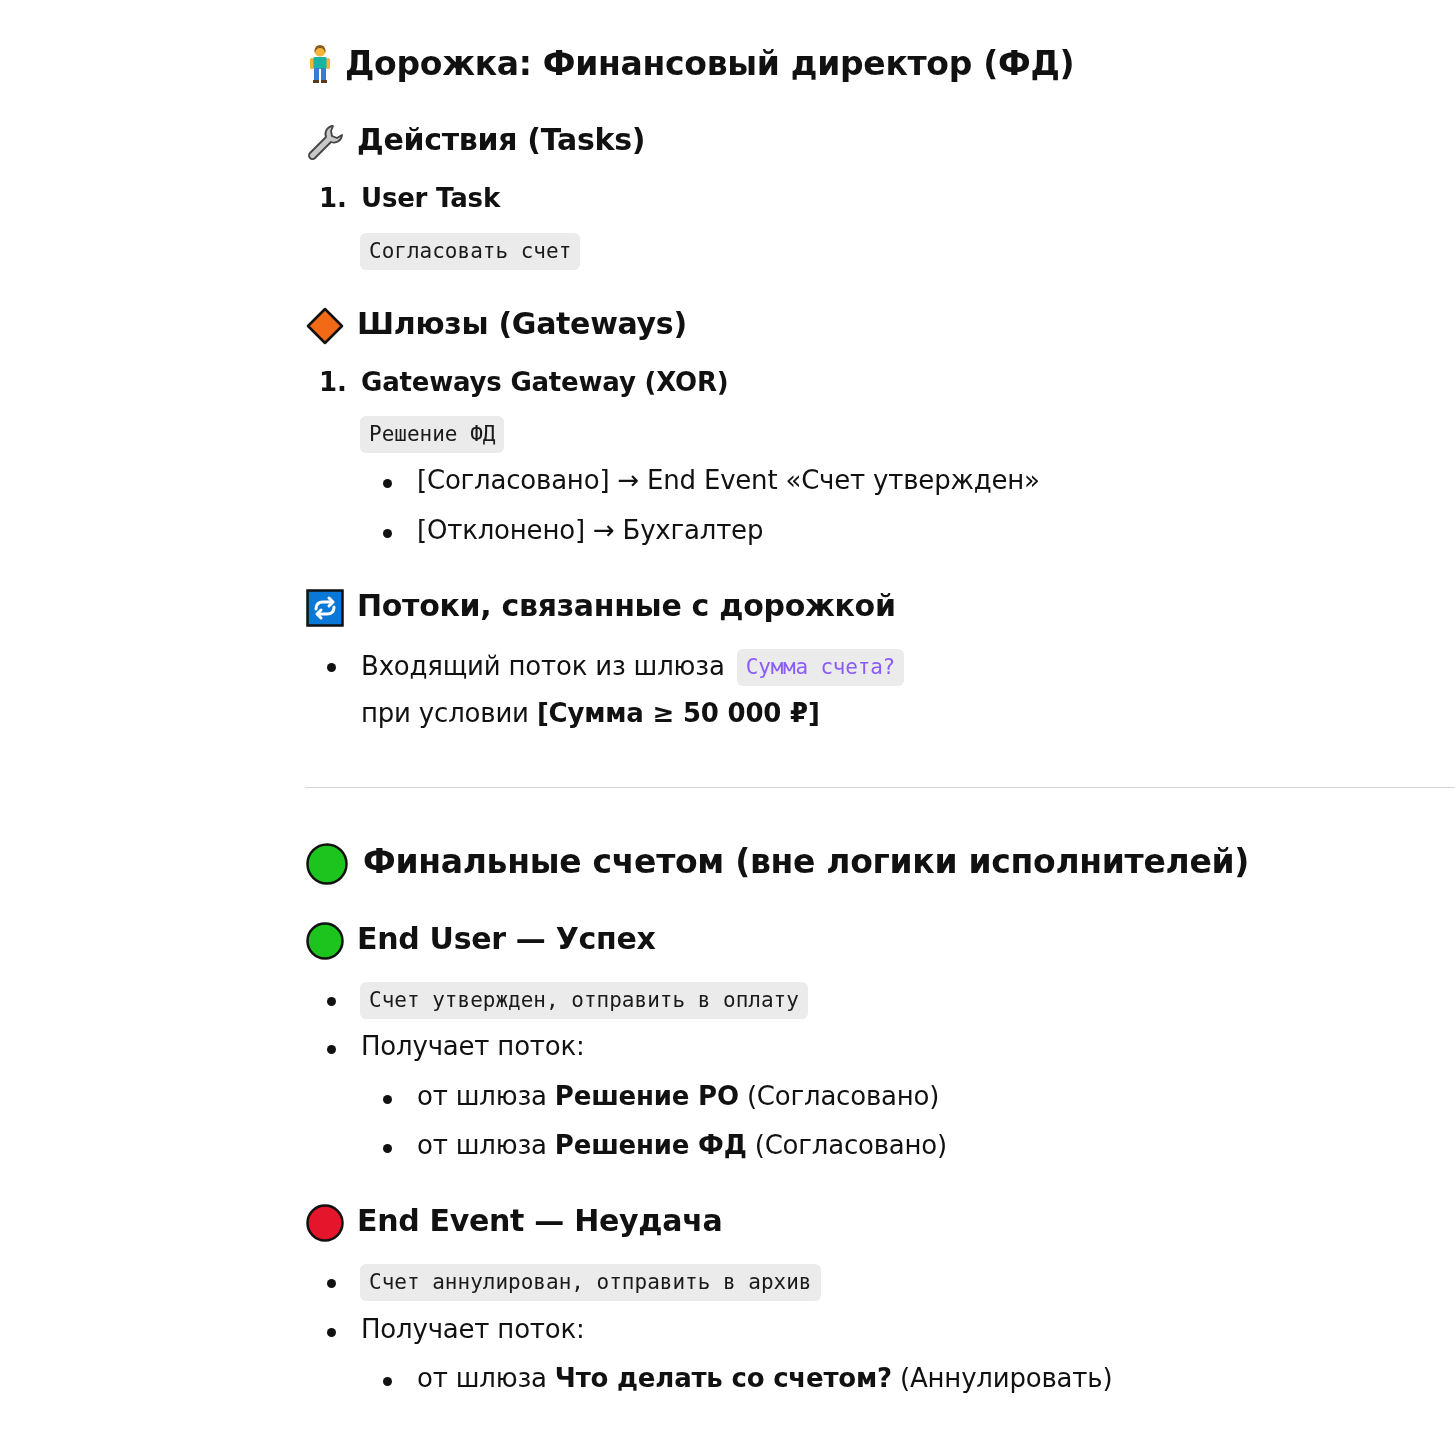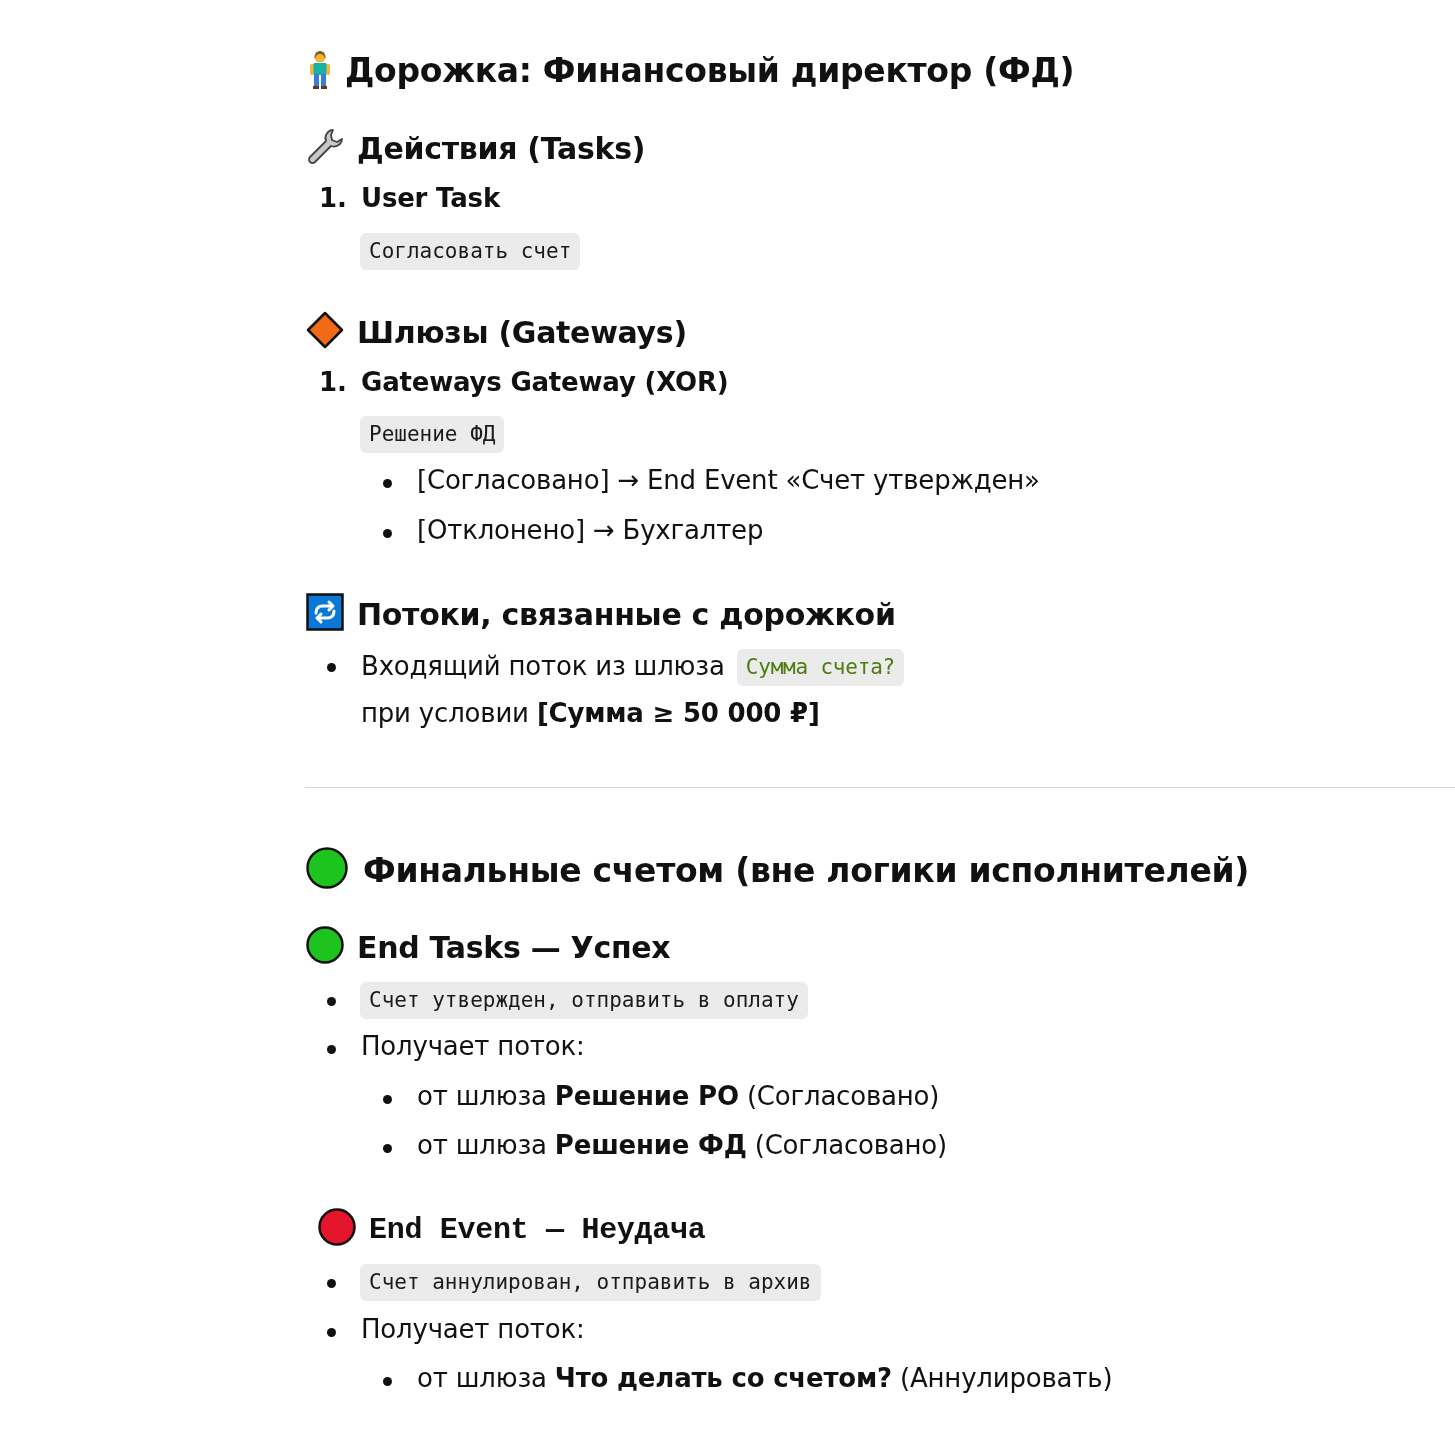--- a/index.html
+++ b/index.html
@@ -2,38 +2,38 @@
 <html><head>
   <meta charset="utf-8">
   <style>
     html, body { margin: 0; padding: 0; background: #ffffff; }
     body {
       width: 1455px; height: 1443px; position: relative; overflow: hidden;
       font-family: "DejaVu Sans", "Liberation Sans", sans-serif;
       color: #111111;
     }
     .content { position: absolute; left: 305px; top: 0; right: 0; }
-    .h { position: absolute; display: flex; align-items: flex-end; font-weight: 600; white-space: nowrap; }
+    .h { position: absolute; display: flex; align-items: flex-start; font-weight: 600; white-space: nowrap; }
     .h1 { font-size: 33px; letter-spacing: -0.3px; }
     .h2 { font-size: 30px; letter-spacing: -0.3px; }
     .icon { display: inline-flex; align-items: center; justify-content: center; flex: none; }
     .t { position: absolute; white-space: nowrap; font-size: 26px; letter-spacing: -0.2px; }
     .num { font-weight: 700; }
     .b { font-weight: 700; }
     .code {
       position: absolute; background: #ebebeb; border-radius: 6px;
       font-family: "DejaVu Sans Mono", "Liberation Mono", monospace;
       font-size: 21px; padding: 0 9px; height: 37px; line-height: 37px; white-space: nowrap;
       color: #1a1a1a;
     }
     .icode {
       display: inline-block; background: #ebebeb; border-radius: 6px;
       font-family: "DejaVu Sans Mono", "Liberation Mono", monospace;
       font-size: 21px; padding: 0 9px; height: 37px; line-height: 37px; vertical-align: middle;
-      color: #4d7c0f;
+      color: #8b5cf6;
     }
     .dot {
       position: absolute; width: 9px; height: 9px; border-radius: 50%; background: #111;
     }
     .hr { position: absolute; left: 0; right: 0; top: 787px; height: 1px; background: #d6d6d6; }
   </style>
 </head>
 <body>
 
 <div class="content">
@@ -123,42 +123,42 @@
     </span>
     <span>Финальные счетом (вне логики исполнителей)</span>
   </div>
 
   <div class="h h2" style="left:0; top:921px; height:44px;">
     <span class="icon" style="width:40px; height:40px; margin-right:12px;">
       <svg width="40" height="40" viewBox="0 0 40 40">
         <circle cx="20" cy="20" r="17.5" fill="#1dc41d" stroke="#111" stroke-width="2.5"></circle>
       </svg>
     </span>
-    <span>End Tasks — Успех</span>
+    <span>End User — Успех</span>
   </div>
 
   <div class="dot" style="left:22px; top:997px;"></div>
   <div class="code" style="left:55px; top:982px;">Счет утвержден, отправить в оплату</div>
   <div class="dot" style="left:22px; top:1045px;"></div>
   <div class="t" style="left:56px; top:1031px;">Получает поток:</div>
 
   <div class="dot" style="left:78px; top:1095px;"></div>
   <div class="t" style="left:112px; top:1081px;">
     <span>от шлюза</span>
     <span class="b">Решение РО</span>
     <span>(Согласовано)</span>
   </div>
   <div class="dot" style="left:78px; top:1144px;"></div>
   <div class="t" style="left:112px; top:1130px;text-align:right;">
     <span>от шлюза</span>
     <span class="b">Решение ФД</span>
     <span>(Согласовано)</span>
   </div>
 
-  <div class="h h2" style="left:12px; top:1203px; height:44px;font-family:Liberation Mono, monospace;">
+  <div class="h h2" style="left:0; top:1203px; height:44px;">
     <span class="icon" style="width:40px; height:40px; margin-right:12px;">
       <svg width="40" height="40" viewBox="0 0 40 40">
         <circle cx="20" cy="20" r="17.5" fill="#e5162b" stroke="#111" stroke-width="2.5"></circle>
       </svg>
     </span>
     <span>End Event — Неудача</span>
   </div>
 
   <div class="dot" style="left:22px; top:1279px;"></div>
   <div class="code" style="left:55px; top:1264px;">Счет аннулирован, отправить в архив</div>

